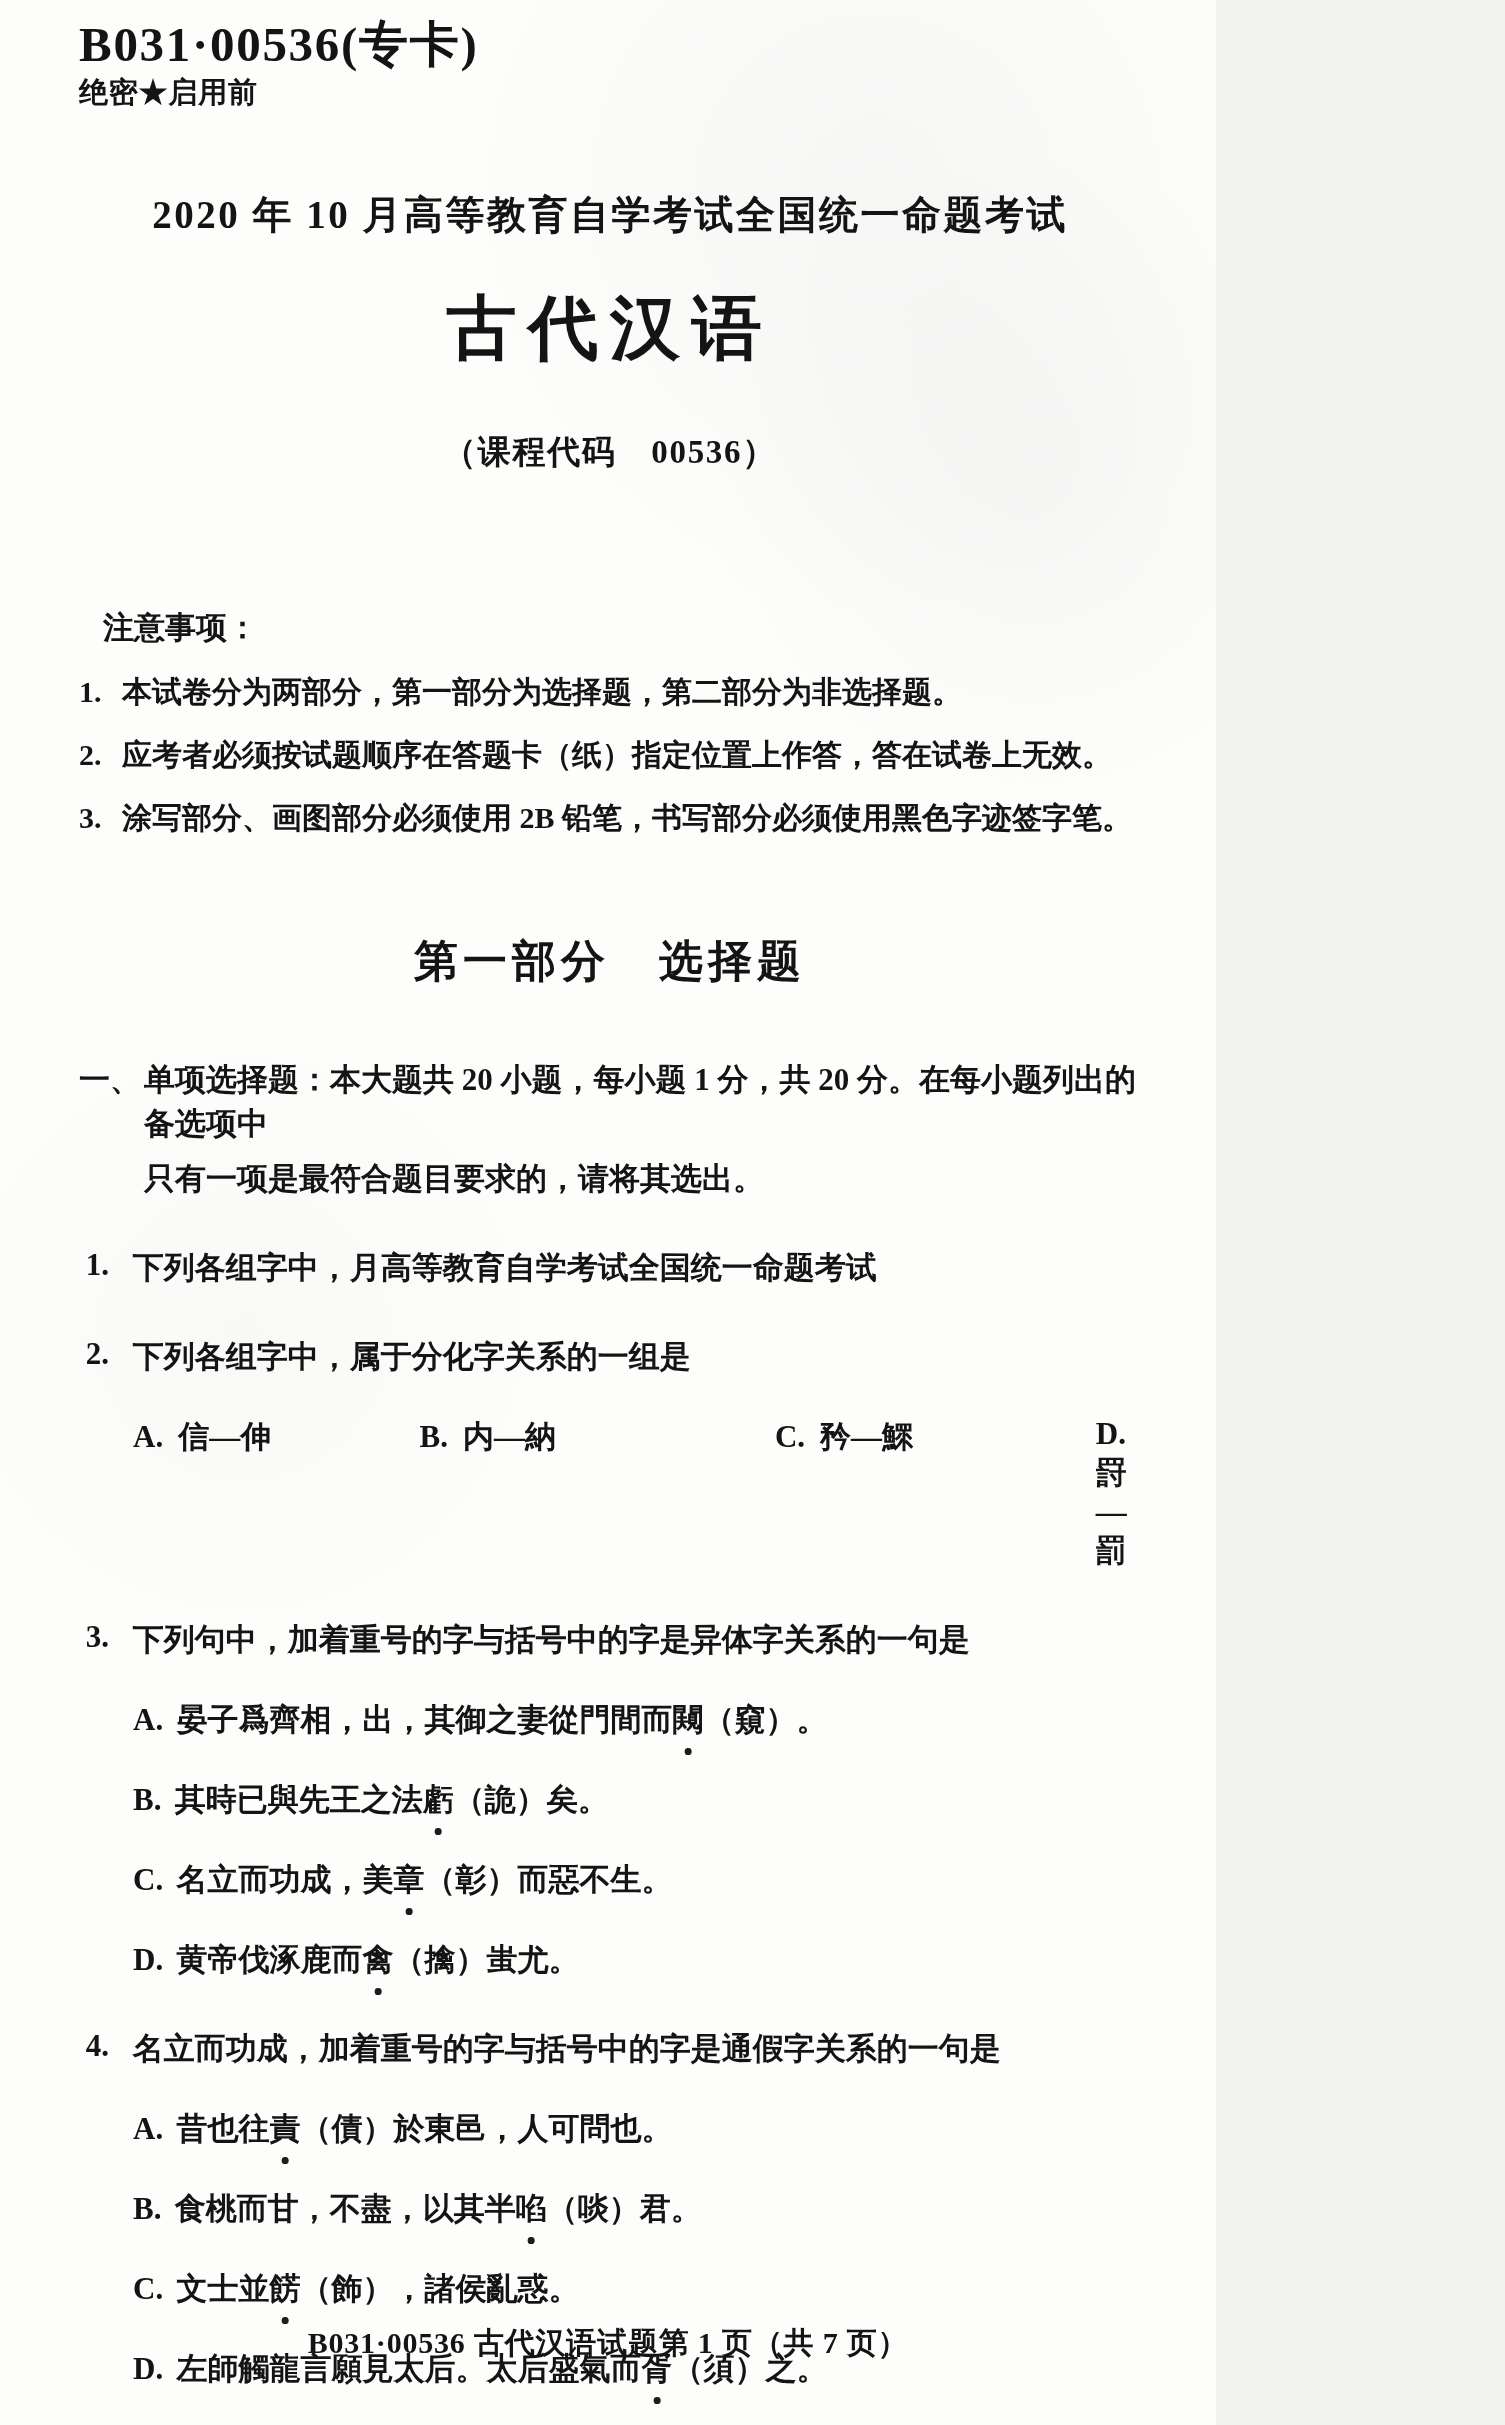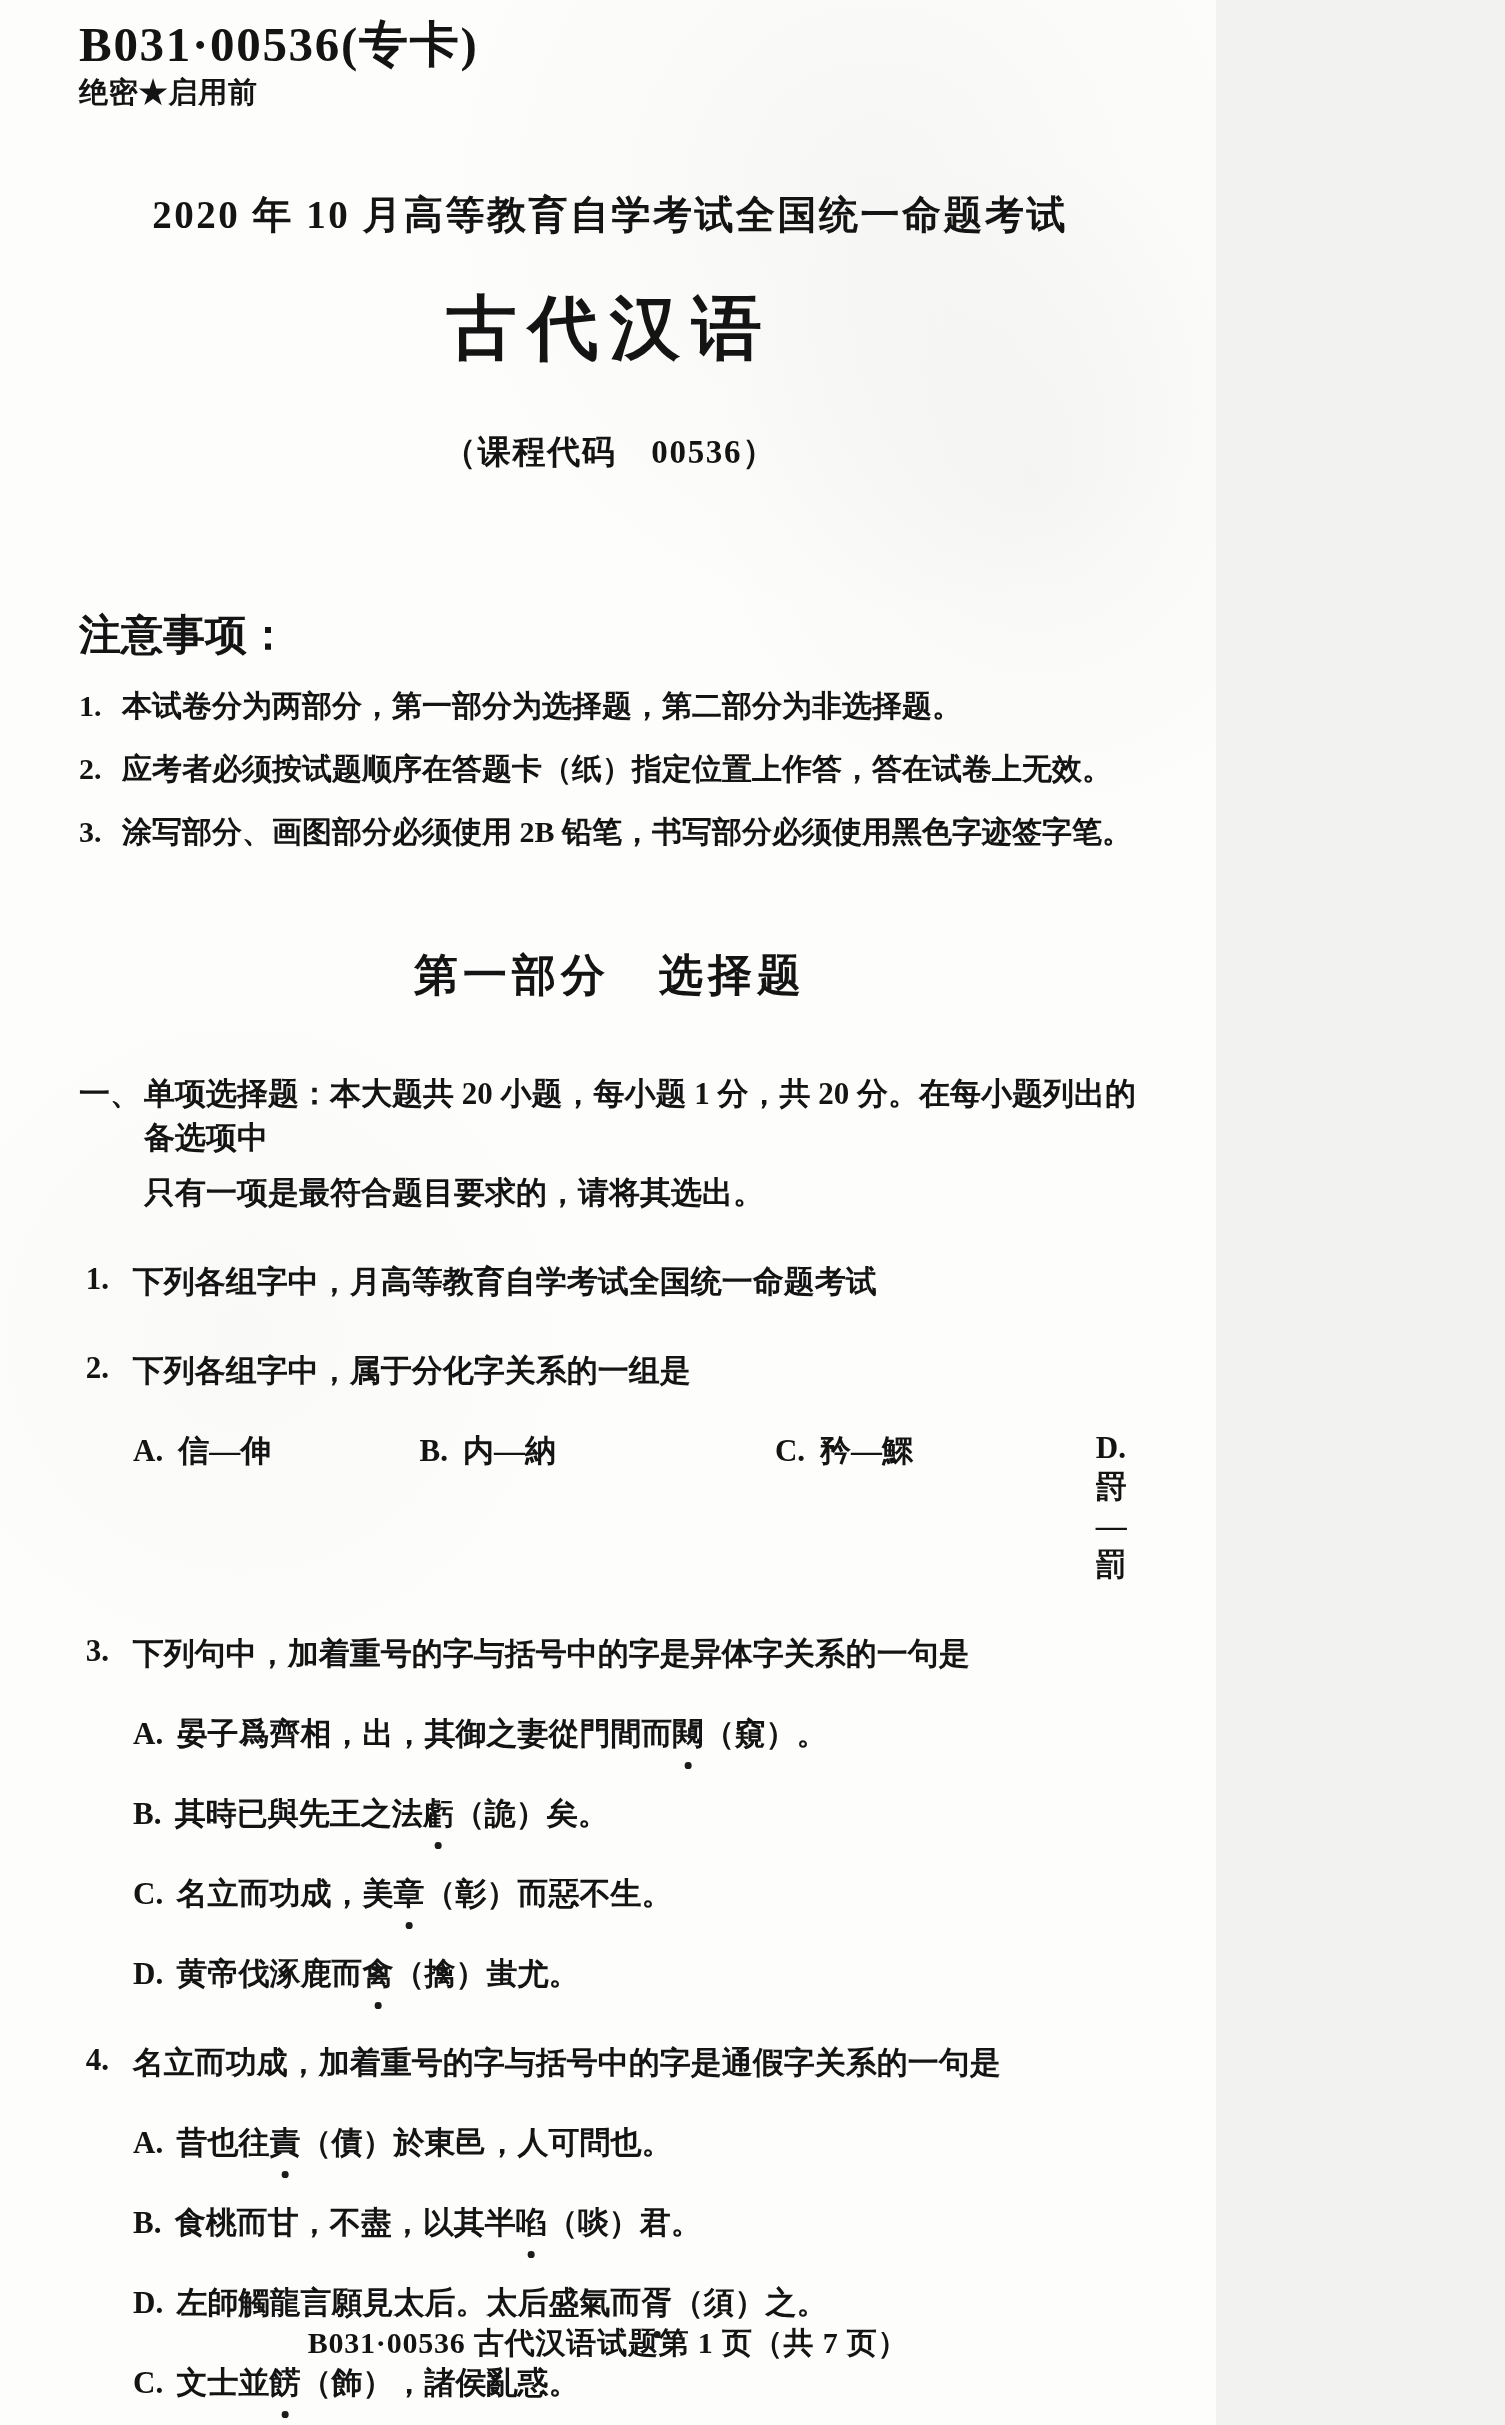--- a/index.html
+++ b/index.html
@@ -33,21 +33,21 @@
   }
   .subject {
     text-align: center; font-size: 70px; font-weight: 700;
     margin-top: 40px; letter-spacing: 11.7px;
   }
   .course-code {
     text-align: center; font-size: 33px; font-weight: 600;
     margin-top: 54px; letter-spacing: 1.7px;
   }
   .notes { margin-top: 132px; }
-  .notes-title { font-size: 42px; font-weight: 700; }
+  .notes-title { font-size: 31px; font-weight: 700; margin-left: 24px; }
   .note { display: flex; margin-top: 22.6px; font-size: 30px; font-weight: 600; line-height: 1.35; }
   .note-num { width: 43px; flex: 0 0 43px; }
   .part-title {
     text-align: center; font-size: 44px; font-weight: 700;
     margin-top: 94px; letter-spacing: 5px;
   }
   .section-head { margin-top: 67px; position: relative; padding-left: 65px;
     font-size: 31px; font-weight: 700; line-height: 1.4; }
   .sec-num { position: absolute; left: 0; top: 0; }
   .sec-line2 { margin-top: 11.7px; }
@@ -155,23 +155,23 @@
       <span class="q-num">4.</span>
       <span class="q-stem">名立而功成，加着重号的字与括号中的字是通假字关系的一句是</span>
     </div>
     <div class="opt-line">
       <span class="opt-label">A.</span><span>昔也往</span><span class="emph">責</span><span>（債）於東邑，人可問也。</span>
     </div>
     <div class="opt-line">
       <span class="opt-label">B.</span><span>食桃而甘，不盡，以其半</span><span class="emph">啗</span><span>（啖）君。</span>
     </div>
     <div class="opt-line">
-      <span class="opt-label">D.</span><span>左師觸龍言願見太后。太后盛氣而</span><span class="emph">胥</span><span>（須）之。</span>
+      <span class="opt-label">C.</span><span>文士並</span><span class="emph">餝</span><span>（飾），諸侯亂惑。</span>
     </div>
     <div class="opt-line">
-      <span class="opt-label">C.</span><span>文士並</span><span class="emph">餝</span><span>（飾），諸侯亂惑。</span>
+      <span class="opt-label">D.</span><span>左師觸龍言願見太后。太后盛氣而</span><span class="emph">胥</span><span>（須）之。</span>
     </div>
   </div>
 
   <div class="footer">B031·00536 古代汉语试题第 1 页（共 7 页）</div>
 
 </div>
 
 
 </body></html>

